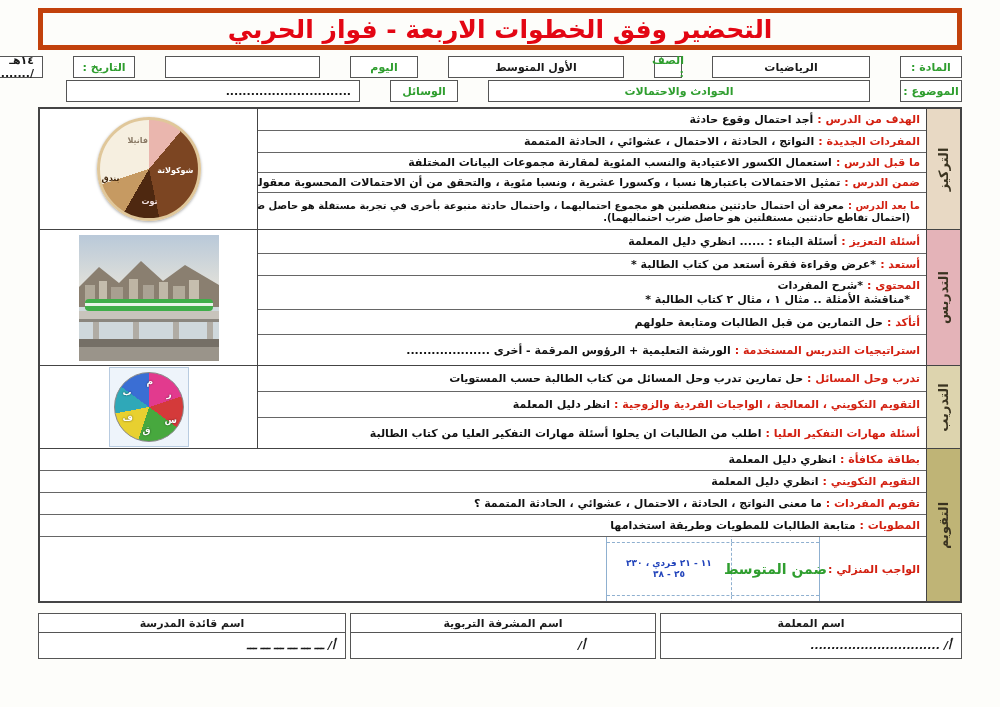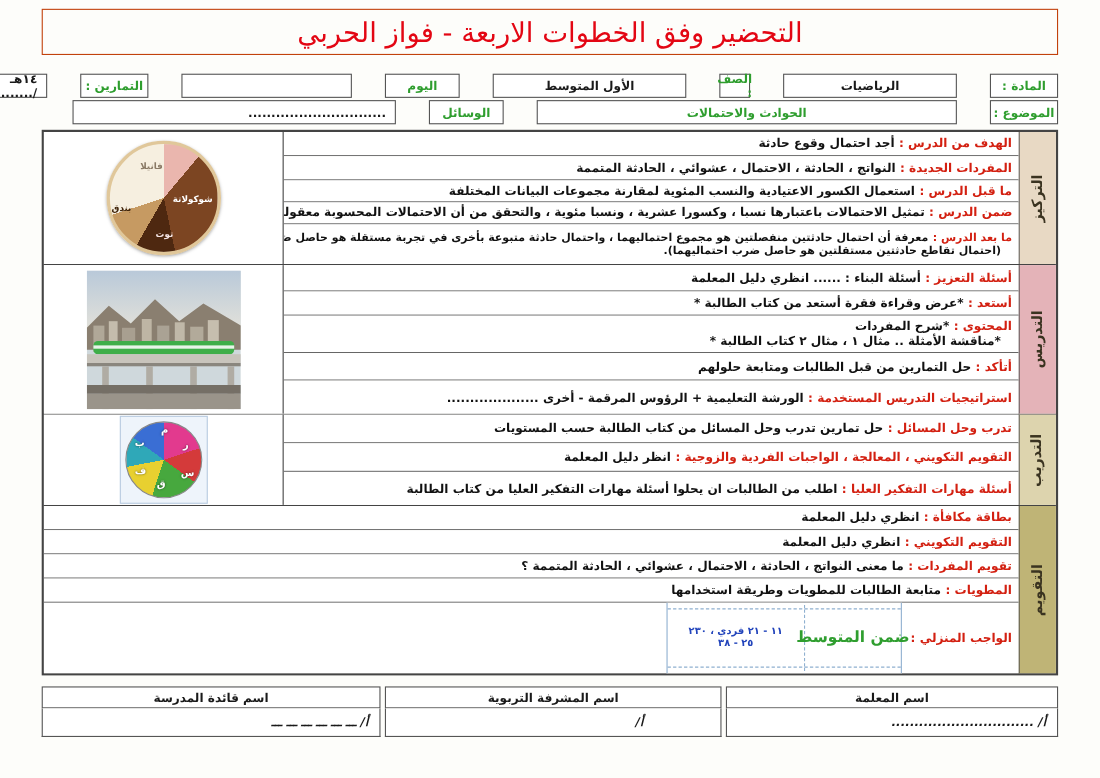--- a/index.html
+++ b/index.html
@@ -1,22 +1,22 @@
 <!DOCTYPE html>
 <html lang="ar" dir="rtl"><head>
 <meta charset="utf-8">
 <style>
   *{margin:0;padding:0;box-sizing:border-box;}
   html,body{width:1000px;height:707px;}
   body{background:#fdfdfa;font-family:"DejaVu Sans",sans-serif;direction:rtl;color:#1a1a1a;overflow:hidden;}
   .page{width:1000px;height:707px;padding:8px 38px 0;}
 
   
-  .title-box{height:42px;border:1px solid #c2410c;display:flex;align-items:center;justify-content:center;
-    color:#e30613;font-size:25px;font-weight:normal;margin-bottom:17px;}
+  .title-box{height:42px;border:5px solid #c2410c;display:flex;align-items:center;justify-content:center;
+    color:#e30613;font-size:25px;font-weight:bold;margin-bottom:6px;}
 
   
   .hrow{display:flex;gap:2px;margin-bottom:2px;}
   .hcell{border:1px solid #555;height:22px;display:flex;align-items:center;justify-content:center;
     font-size:11px;font-weight:bold;flex:0 0 auto;background:#fff;margin-left:28px;}
   .hcell.lbl,.hcell.green{color:#2f9e2f;}
   .hcell.start{justify-content:flex-start;padding:0 8px;}
   .flex1{flex:1 1 auto;}
   .w62{width:62px}.w48{width:28px}.w68{width:68px}.w158{width:158px}.w176{width:176px}.w155{width:155px}.w382{width:382px}
 
@@ -87,21 +87,21 @@
   <div class="title-box">التحضير وفق الخطوات الاربعة - فواز الحربي</div>
 
   <div>
     <div class="hrow">
       <div class="hcell lbl w62">المادة :</div>
       <div class="hcell w158">الرياضيات</div>
       <div class="hcell lbl w48">الصف :</div>
       <div class="hcell w176">الأول المتوسط</div>
       <div class="hcell lbl w68">اليوم</div>
       <div class="hcell w155"></div>
-      <div class="hcell lbl w62">التمارين :</div>
+      <div class="hcell lbl w62">التاريخ :</div>
       <div class="hcell start flex1">١٤هـ /......../........</div>
     </div>
     <div class="hrow">
       <div class="hcell lbl w62">الموضوع :</div>
       <div class="hcell green w382">الحوادث والاحتمالات</div>
       <div class="hcell lbl w68">الوسائل</div>
       <div class="hcell start flex1">..............................</div>
     </div>
   </div>
 

